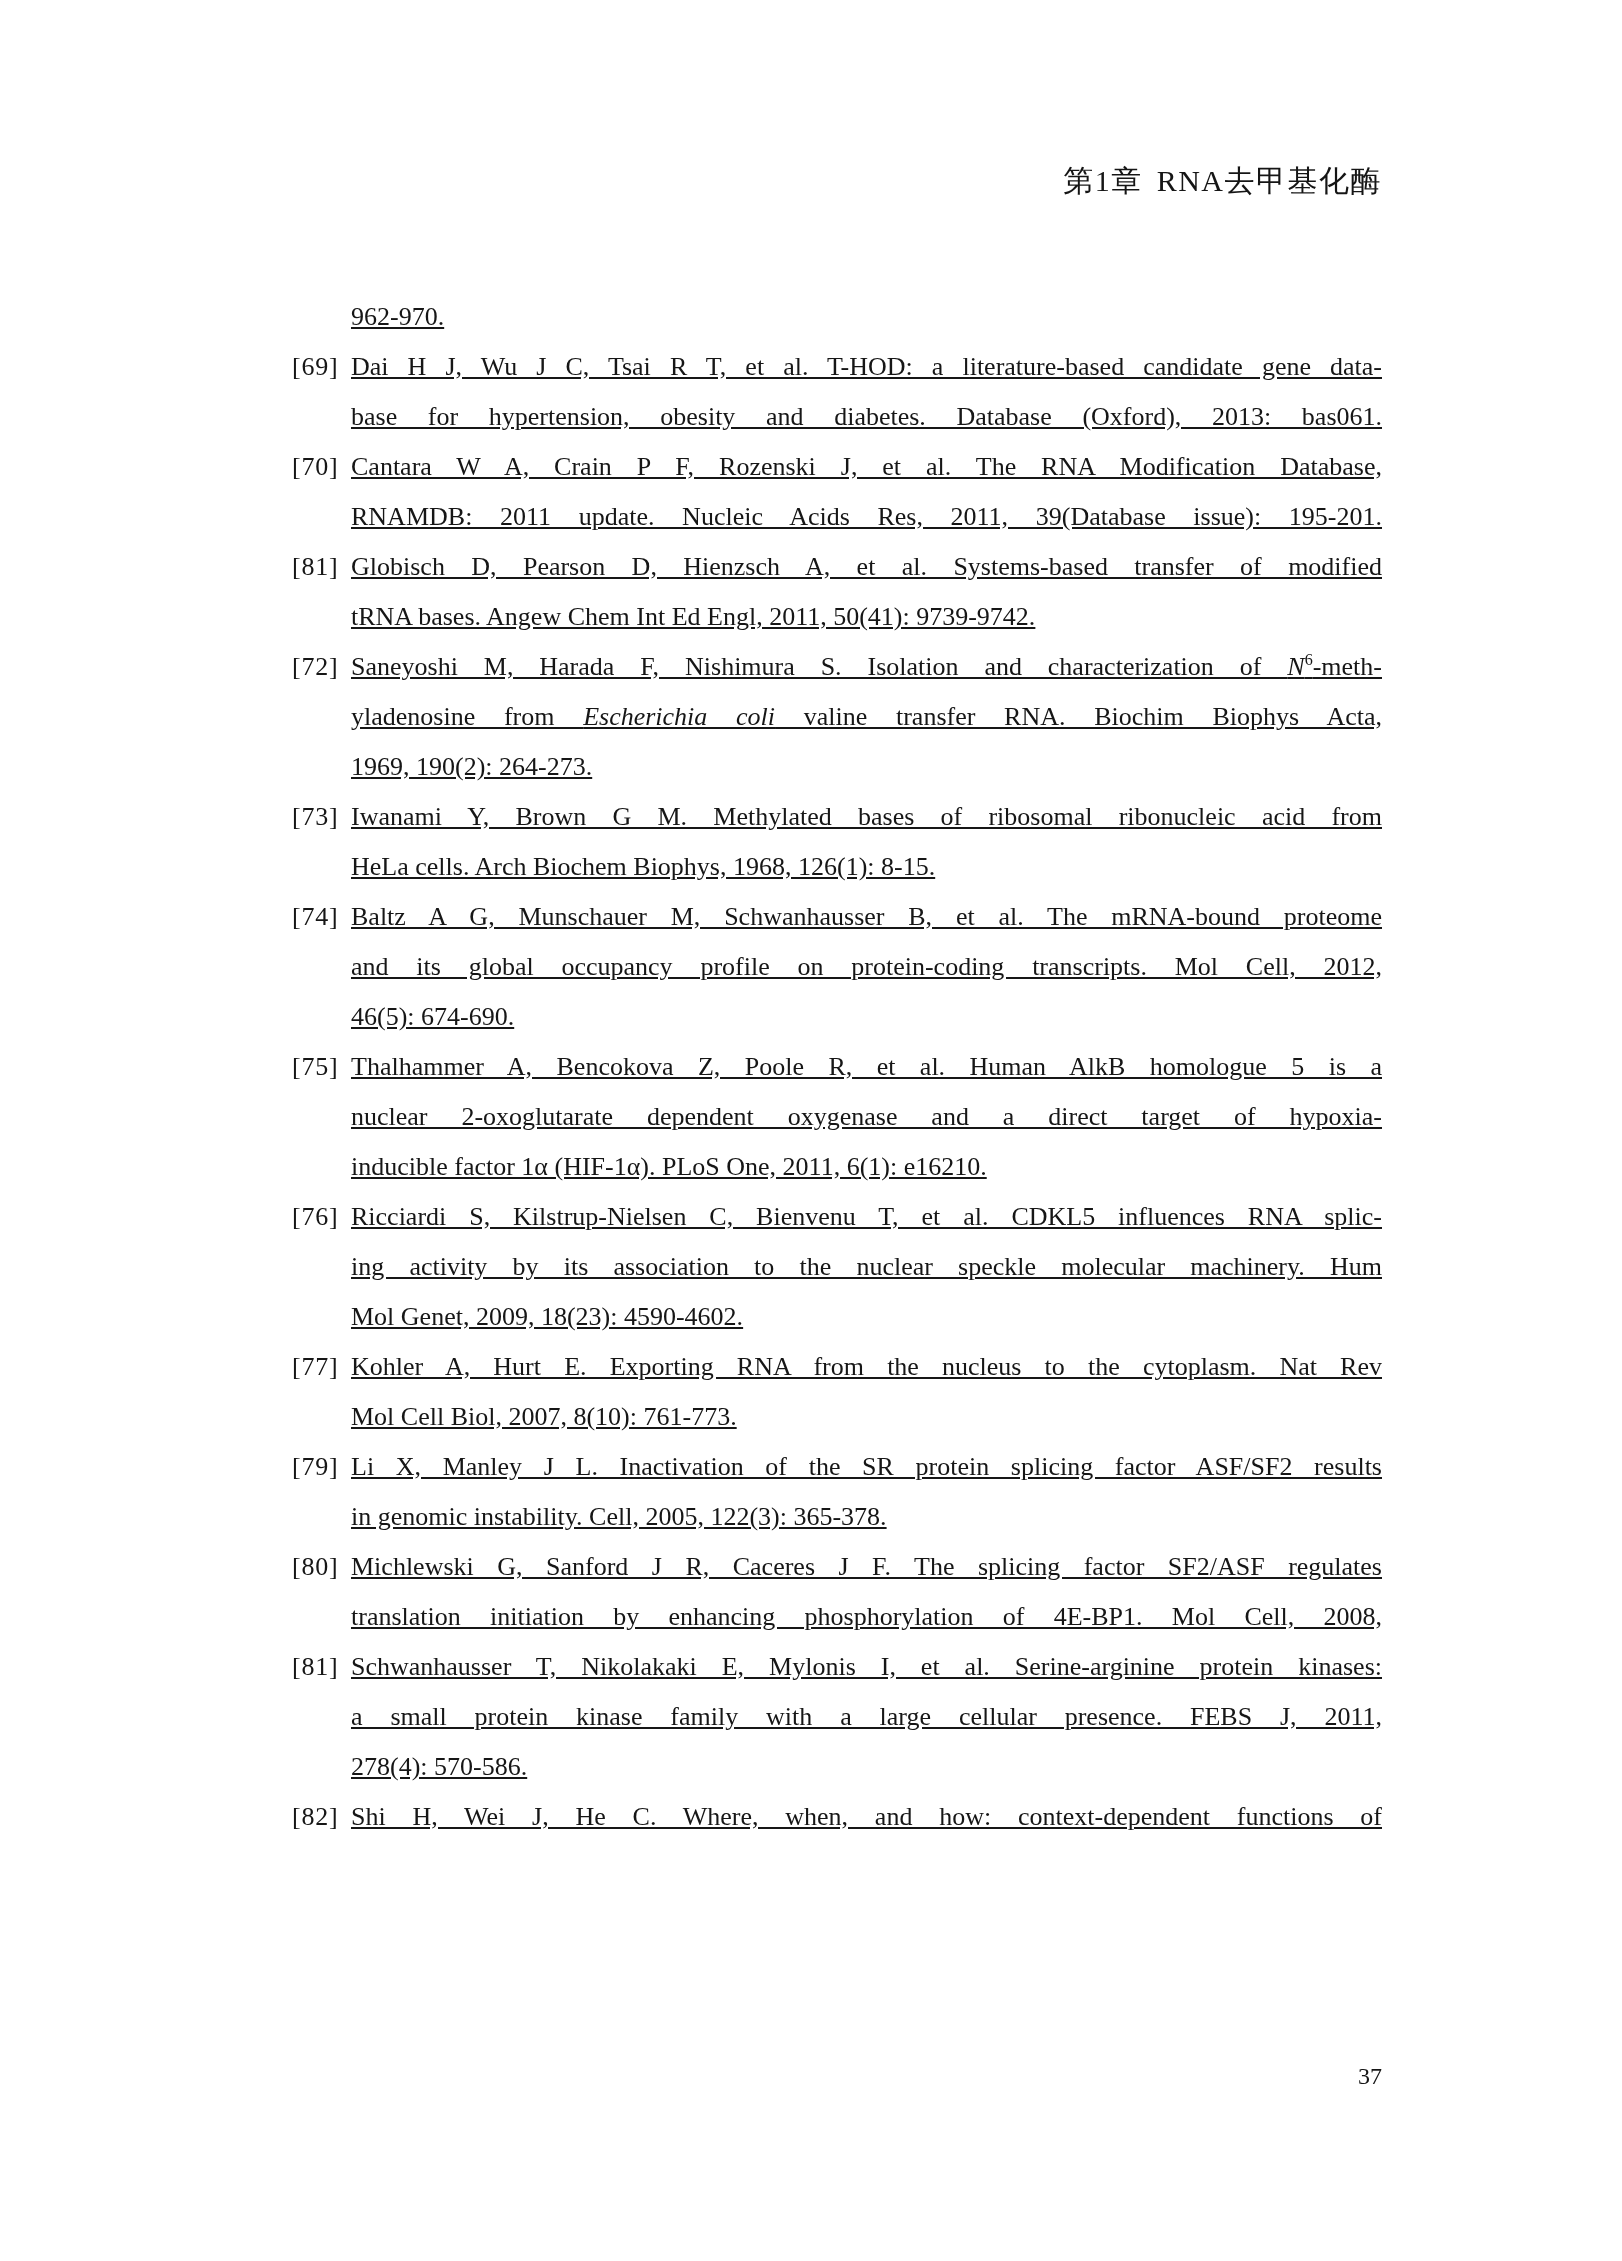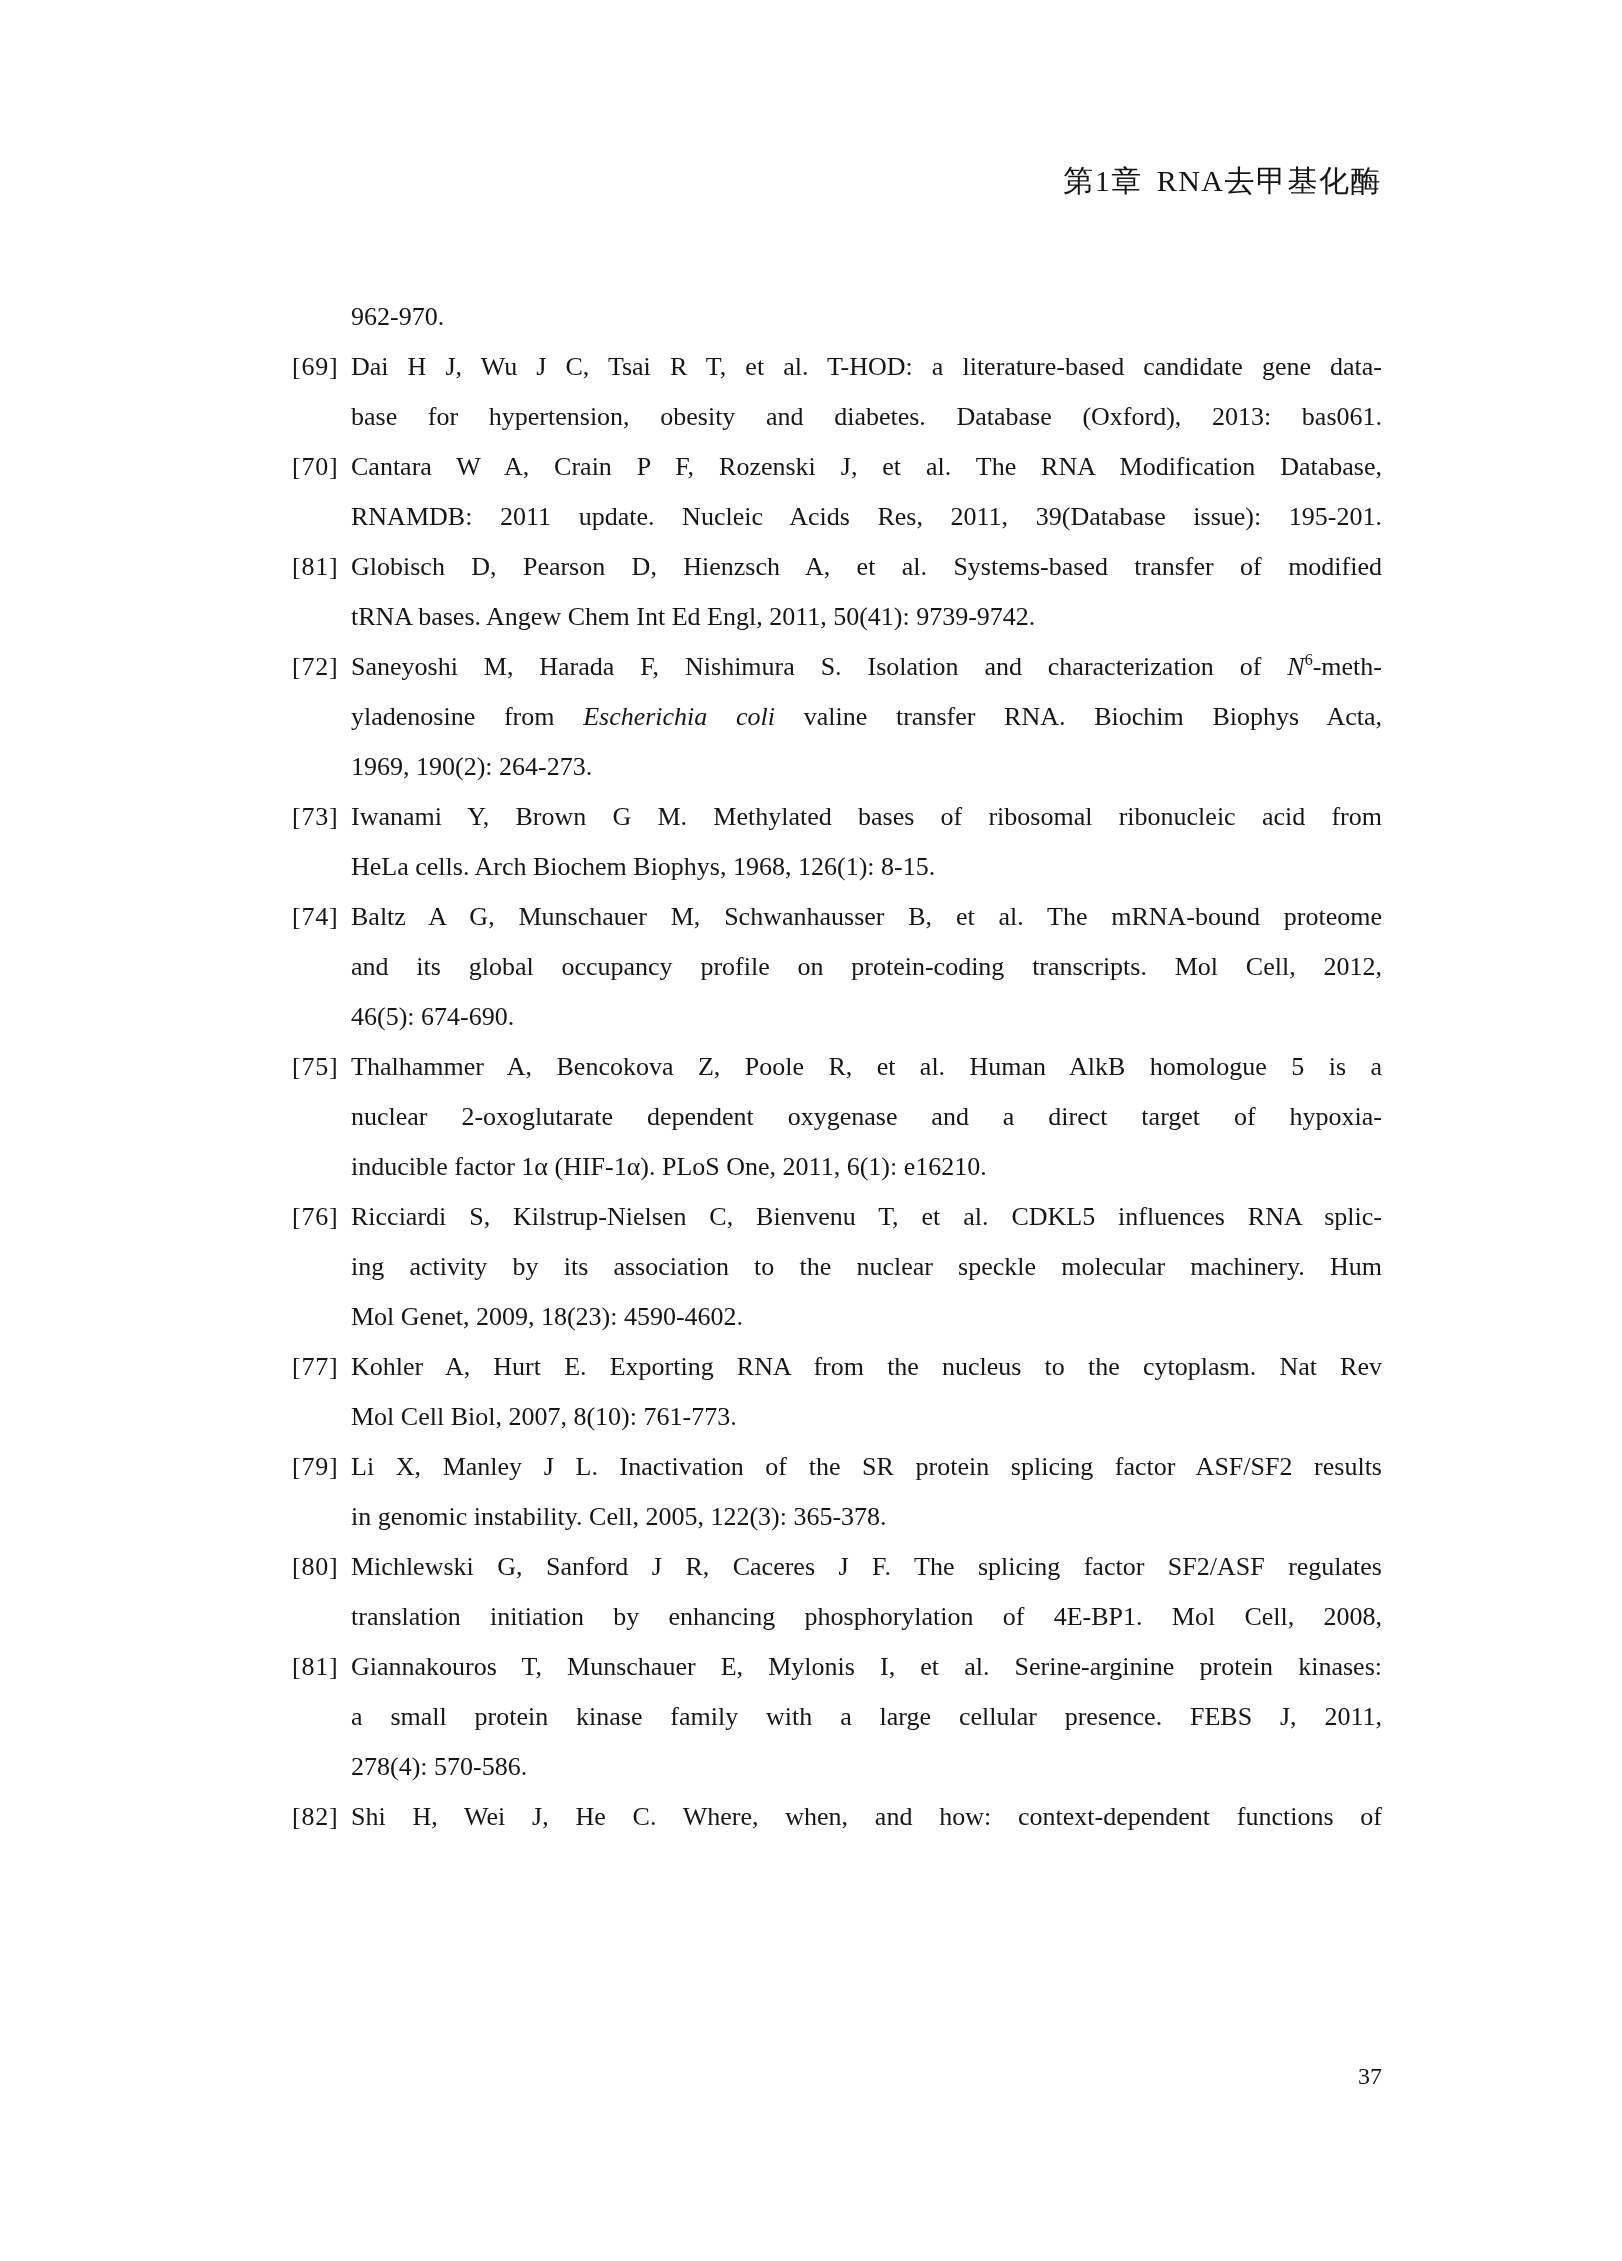--- a/index.html
+++ b/index.html
@@ -20,21 +20,21 @@
     color: #151515;
     white-space: nowrap;
   }
   .running-header .chapter-label { margin-right: 14px; }
   .refs {
     position: absolute;
     top: 292px; left: 351px; width: 1031px;
     font-size: 26px;
     color: #161616;
   }
-  .ref { position: relative; }
+  .ref { position: relative; text-decoration: underline; }
   .ref-num {
     position: absolute;
     left: -59px; top: 0;
     height: 50px; line-height: 50px;
     letter-spacing: 0.8px;
   }
   .line {
     height: 50px; line-height: 50px;
     text-align: left;
     white-space: normal;
@@ -122,21 +122,21 @@
       <div class="line j"><span>Li X, Manley J L. Inactivation of the SR protein splicing factor ASF/SF2 results</span></div>
       <div class="line"><span>in genomic instability. Cell, 2005, 122(3): 365-378.</span></div>
     </div>
     <div class="ref">
       <span class="ref-num">[80]</span>
       <div class="line j"><span>Michlewski G, Sanford J R, Caceres J F. The splicing factor SF2/ASF regulates</span></div>
       <div class="line j"><span>translation initiation by enhancing phosphorylation of 4E-BP1. Mol Cell, 2008,</span></div>
     </div>
     <div class="ref">
       <span class="ref-num">[81]</span>
-      <div class="line j"><span>Giannakouros T, Munschauer E, Mylonis I, et al. Serine-arginine protein kinases:</span></div>
+      <div class="line j"><span>Schwanhausser T, Nikolakaki E, Mylonis I, et al. Serine-arginine protein kinases:</span></div>
       <div class="line j"><span>a small protein kinase family with a large cellular presence. FEBS J, 2011,</span></div>
       <div class="line"><span>278(4): 570-586.</span></div>
     </div>
     <div class="ref">
       <span class="ref-num">[82]</span>
       <div class="line j"><span>Shi H, Wei J, He C. Where, when, and how: context-dependent functions of</span></div>
     </div>
   </div>
 
 <div class="page-number">37</div>

